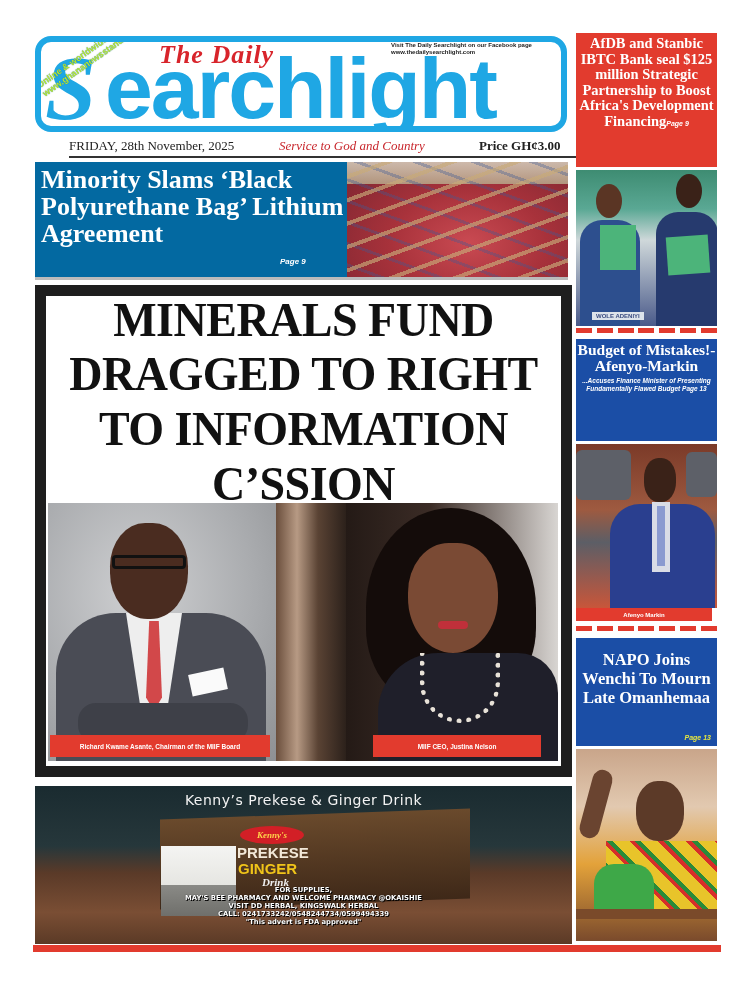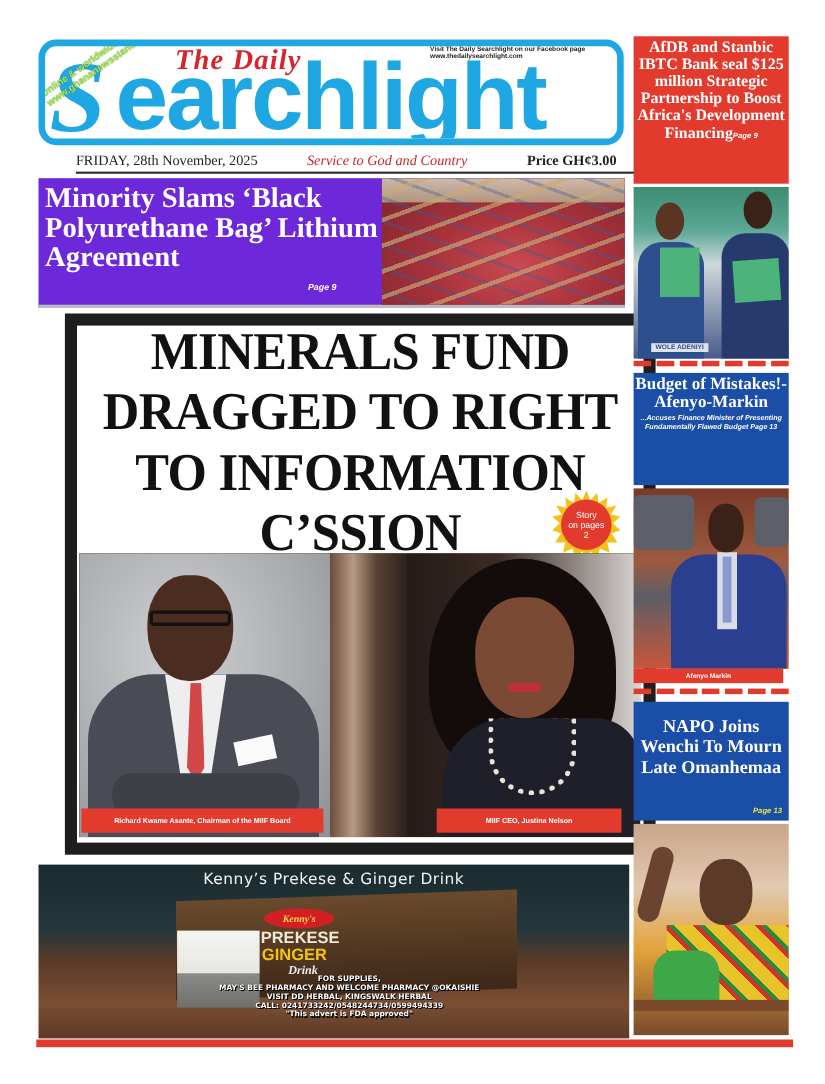--- a/index.html
+++ b/index.html
@@ -43,21 +43,21 @@
     border-bottom: 2px solid #333;
     margin-left: 36px;
   }
   .dateline .date { position: absolute; left: 0; top: 0; }
   .dateline .motto { position: absolute; left: 210px; top: 0; color: #c8262c; font-style: italic; }
   .dateline .price { position: absolute; left: 410px; top: 0; font-weight: bold; }
 
   
   .minority {
     position: absolute; left: 35px; top: 162px; width: 533px; height: 118px;
-    background: #6d28d9; border-bottom: 3px solid #bbb;
+    background: #0369a1; border-bottom: 3px solid #bbb;
   }
   .minority .hl {
     position: absolute; left: 6px; top: 4px; width: 320px;
     color: #fff; font-weight: bold; font-size: 26px; line-height: 27px;
   }
   .minority .pg {
     position: absolute; left: 245px; top: 95px;
     color: #fff; font-family: "Liberation Sans", sans-serif; font-style: italic; font-weight: bold; font-size: 8px;
   }
   .minority .photo {
@@ -69,21 +69,21 @@
   .minority .photo .rows { position: absolute; inset: 0;
     background:
       repeating-linear-gradient(160deg, transparent 0 12px, rgba(200,170,120,0.65) 12px 16px, transparent 16px 22px),
       repeating-linear-gradient(20deg, transparent 0 10px, rgba(60,90,150,0.35) 10px 13px, transparent 13px 20px);
   }
   .minority .photo .wall { position: absolute; left:0; top:0; right:0; height:22px; background: linear-gradient(#d8d2c0,#b8a88a); opacity:.85; }
 
   
   .lead {
     position: absolute; left: 35px; top: 285px; width: 537px; height: 492px;
-    background: #1e1e1e; padding: 7px 8px; margin-left: 24px;
+    background: #1e1e1e; padding: 7px 8px;
   }
   .lead-inner {
     position: absolute; left: 11px; top: 11px; width: 515px; height: 470px; background: #fff;
   }
   .lead-hl {
     position: absolute; left: 0; top: 2px; width: 515px; text-align: center;
     font-family: "Liberation Serif", serif; font-weight: bold; color: #111;
     font-size: 46px; line-height: 52px; letter-spacing: -0.5px; transform: scaleY(1.05);
   }
   .burst {
@@ -155,21 +155,20 @@
     display: flex; align-items: center; justify-content: center;
   }
   .ad-prekese { position: absolute; left: 202px; top: 58px; color: #f2e8d8; font-family: "Liberation Sans", sans-serif; font-size: 15px; font-weight: bold; }
   .ad-ginger { position: absolute; left: 203px; top: 74px; color: #f0c419; font-family: "Liberation Sans", sans-serif; font-size: 15px; font-weight: bold; }
   .ad-drink { position: absolute; left: 227px; top: 90px; color: #eee; font-family: "Liberation Serif", serif; font-style: italic; font-size: 11px; font-weight: bold; }
   .ad-bag { position: absolute; left: 126px; top: 60px; width: 75px; height: 70px; background: linear-gradient(180deg,#f4f4f2 0%, #e6e6e2 55%, #8a8a86 56%, #6f6f6b 100%); }
   .ad-text {
     position: absolute; left: 0; top: 100px; width: 100%; text-align: center;
     font-family: "DejaVu Sans", sans-serif; font-weight: bold; color: #fff; font-size: 6.8px; line-height: 8px;
     text-shadow: 0 0 1px #000, 1px 1px 0 #000;
-    margin-left: 14px;
   }
   .red-rule { position: absolute; left: 33px; top: 945px; width: 688px; height: 7px; background: #e23b2e; }
 
   
   .afdb {
     position: absolute; left: 576px; top: 33px; width: 141px; height: 134px;
     background: #e23b2e; color: #fff; text-align: center;
     font-weight: bold; font-size: 14.5px; line-height: 15.5px; padding-top: 3px;
   }
   .afdb .pg { font-family: "Liberation Sans", sans-serif; font-style: italic; font-size: 7px; }
@@ -260,31 +259,20 @@
   </div>
 </div>
 
 <div class="lead">
   <div class="lead-inner">
     <div class="lead-hl">
       <div>MINERALS FUND</div>
       <div>DRAGGED TO RIGHT</div>
       <div>TO INFORMATION</div>
       <div>C’SSION</div>
-    </div>
-    <div class="burst">
-      <svg viewBox="0 0 100 100">
-        <polygon fill="#f2c31a" points="50,0 56,14 66,3 68,18 81,10 79,25 94,22 86,35 100,38 89,48 100,58 87,63 96,76 81,76 84,91 70,85 66,100 56,89 50,100 44,89 34,100 30,85 16,91 19,76 4,76 13,63 0,58 11,48 0,38 14,35 6,22 21,25 19,10 32,18 34,3 44,14"></polygon>
-        <circle cx="50" cy="50" r="37" fill="#e23b2e"></circle>
-      </svg>
-      <div class="txt">
-        <div>Story</div>
-        <div>on pages</div>
-        <div>2</div>
-      </div>
     </div>
     <div class="photos">
       <div class="ph-left"></div>
       <div class="ph-mid"></div>
       <div class="ph-right"></div>
       <div class="man-suit"></div>
       <div class="man-shirt"></div>
       <div class="man-tie"></div>
       <div class="man-head"></div>
       <div class="man-glasses"></div>

